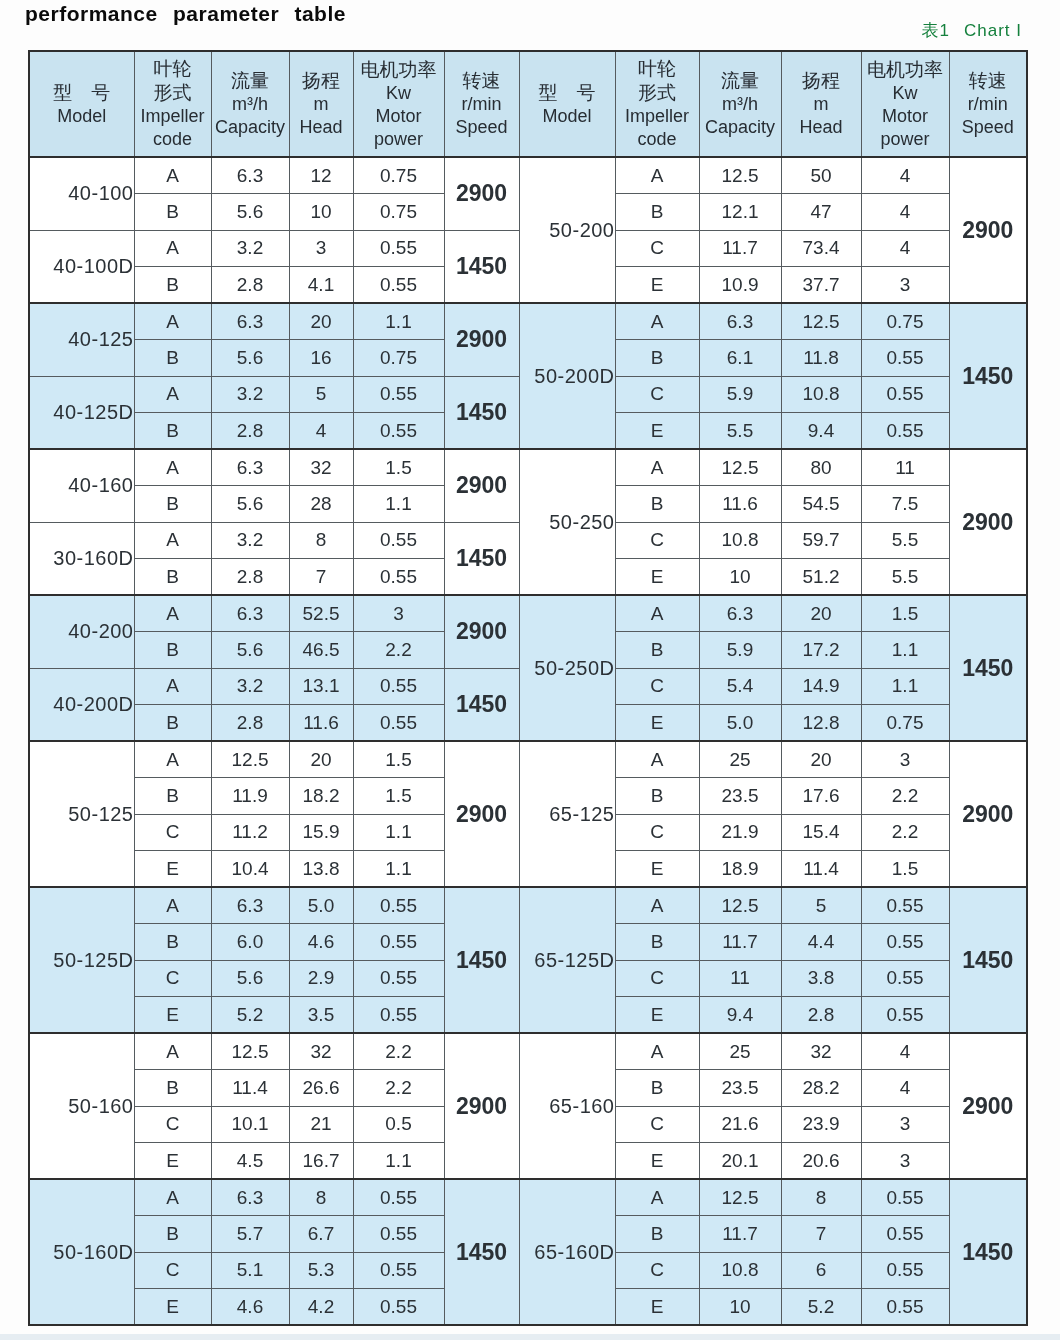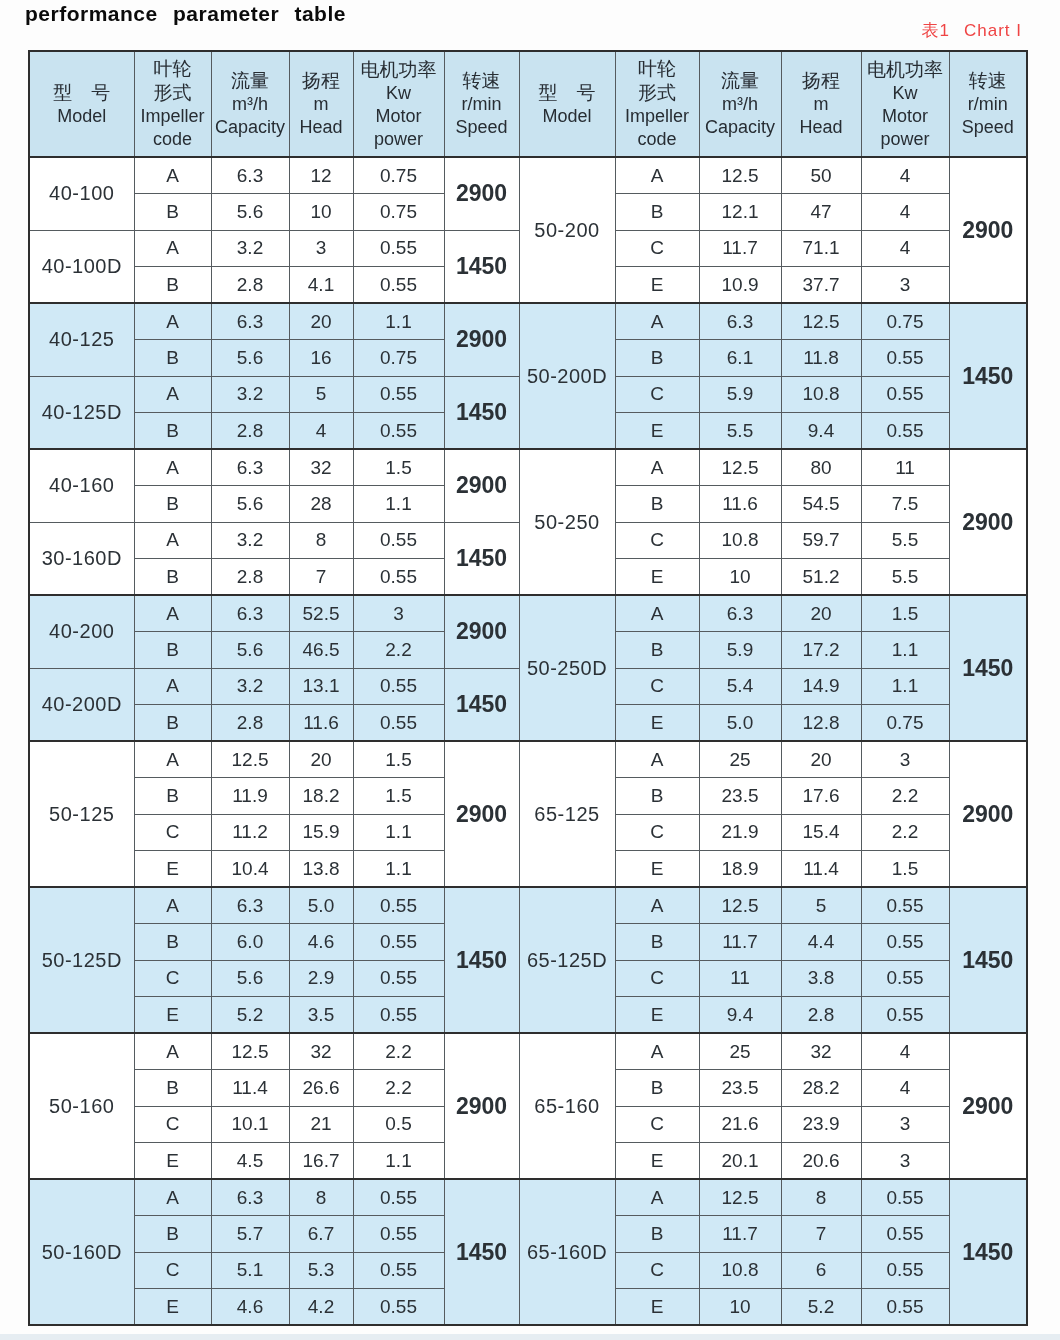--- a/index.html
+++ b/index.html
@@ -26,21 +26,21 @@
     font-weight: 700;
     color: #0b0b0b;
     letter-spacing: 0.5px;
     word-spacing: 9px;
     line-height: 1.1;
     align-self: flex-start;
     text-align: right;
   }
   .caption {
     font-size: 17px;
-    color: #ef4444;
+    color: #15803d;
     letter-spacing: 1px;
     padding-bottom: 2px;
     white-space: nowrap;
   }
   .caption .en { margin-left: 14px; }
 
   table.perf {
     margin: 6px 0 0 28px;
     border-collapse: collapse;
     table-layout: fixed;
@@ -60,21 +60,21 @@
   th {
     background: #c9e3f0;
     font-weight: 400;
     border-bottom: 2px solid #2e2e2e;
   }
   th .zh   { font-size: 19px; line-height: 24px; color: #272d33; }
   th .unit { font-size: 18px; line-height: 23px; color: #272d33; }
   th .en   { font-size: 18px; line-height: 23px; color: #272d33; }
 
   td { font-size: 19px; background: #ffffff; }
-  td.model-cell { font-size: 20px; letter-spacing: 0.5px; }
+  td.model-cell { font-size: 20px; letter-spacing: 0.5px; text-align: right; }
   td.speed-cell { font-size: 23px; font-weight: bold; }
   td.shaded { background: #d0e9f6; }
 
   tr.band-start td { border-top: 2px solid #2e2e2e; }
 
   
   .scan-strip {
     position: absolute;
     left: 0; right: 0; bottom: 0;
     height: 8px;
@@ -201,21 +201,21 @@
         </tr>
         <tr>
           <td rowspan="2" class="model-cell">40-100D</td>
           <td>A</td>
           <td>3.2</td>
           <td>3</td>
           <td>0.55</td>
           <td rowspan="2" class="speed-cell">1450</td>
           <td>C</td>
           <td>11.7</td>
-          <td>71.1</td>
+          <td>73.4</td>
           <td>4</td>
         </tr>
         <tr>
           <td>B</td>
           <td>2.8</td>
           <td>4.1</td>
           <td>0.55</td>
           <td>E</td>
           <td>10.9</td>
           <td>37.7</td>

